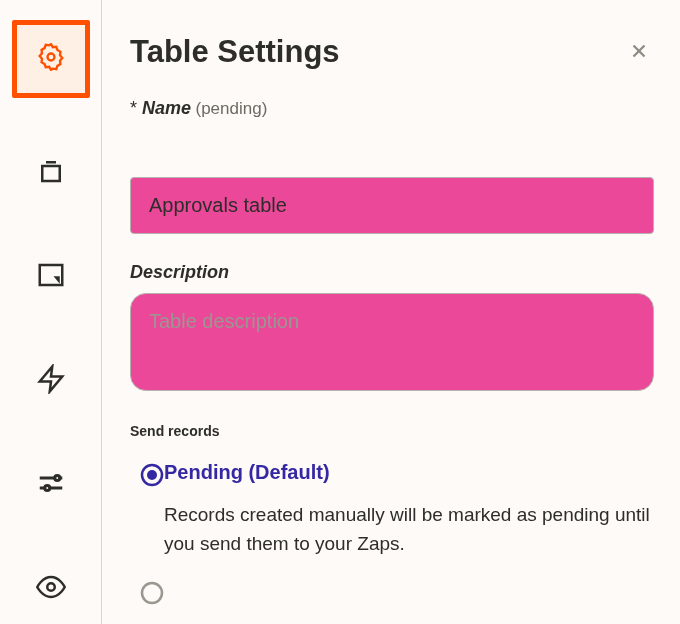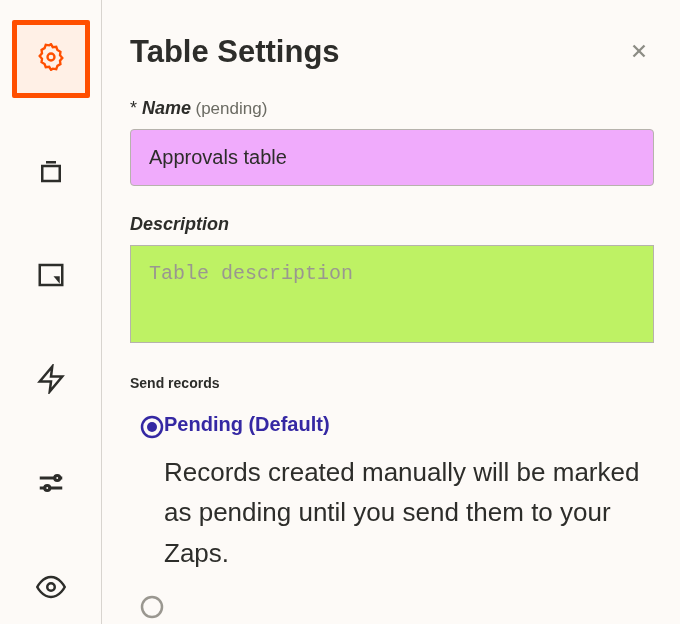--- a/index.html
+++ b/index.html
@@ -86,36 +86,37 @@
       font-weight: 400;
     }
     .input-field {
       width: 100%;
       padding: 16px 18px;
       font-size: 20px;
       border: 1px solid #b6b3ac;
       border-radius: 4px;
       font-family: inherit;
       color: #2d2d2a;
-      background: #f0abfc;
+      background: #ec4899;
+      margin-top: 48px;
     }
     .input-field::placeholder {
       color: #9a9790;
     }
     .textarea-field {
       width: 100%;
       padding: 16px 18px;
       font-size: 20px;
       border: 1px solid #b6b3ac;
-      border-radius: 0;
-      font-family: Liberation Mono, monospace;
+      border-radius: 16px;
+      font-family: Liberation Sans, sans-serif;
       min-height: 98px;
       resize: none;
       color: #2d2d2a;
-      background: #bef264;
+      background: #ec4899;
     }
     .textarea-field::placeholder {
       color: #9a9790;
     }
     .section-heading {
       font-weight: 600;
       font-size: 14px;
       color: #2d2d2a;
       margin-bottom: 22px;
     }
@@ -140,21 +141,21 @@
       font-size: 20px;
       color: #3528a3;
     }
     .radio-label {
       font-weight: 400;
       font-size: 20px;
       color: #2d2d2a;
     }
     .radio-desc {
       margin-top: 16px;
-      font-size: 26px;
+      font-size: 19px;
       line-height: 1.55;
       color: #2d2d2a;
     }
   </style>
 </head>
 <body>
 
 <div class="sidebar">
   <div class="sidebar-item active">
     <span>

